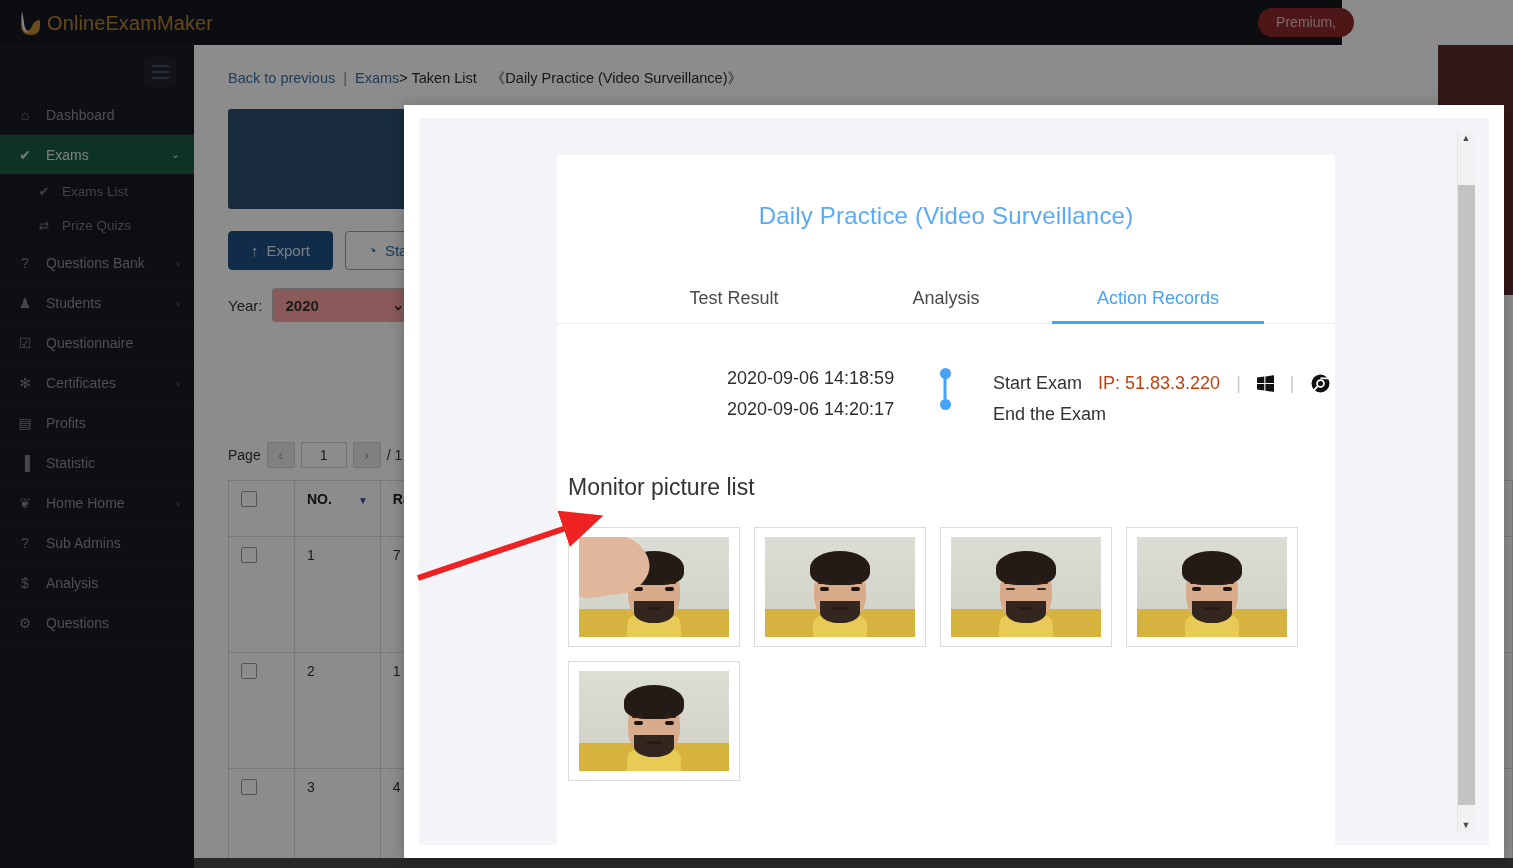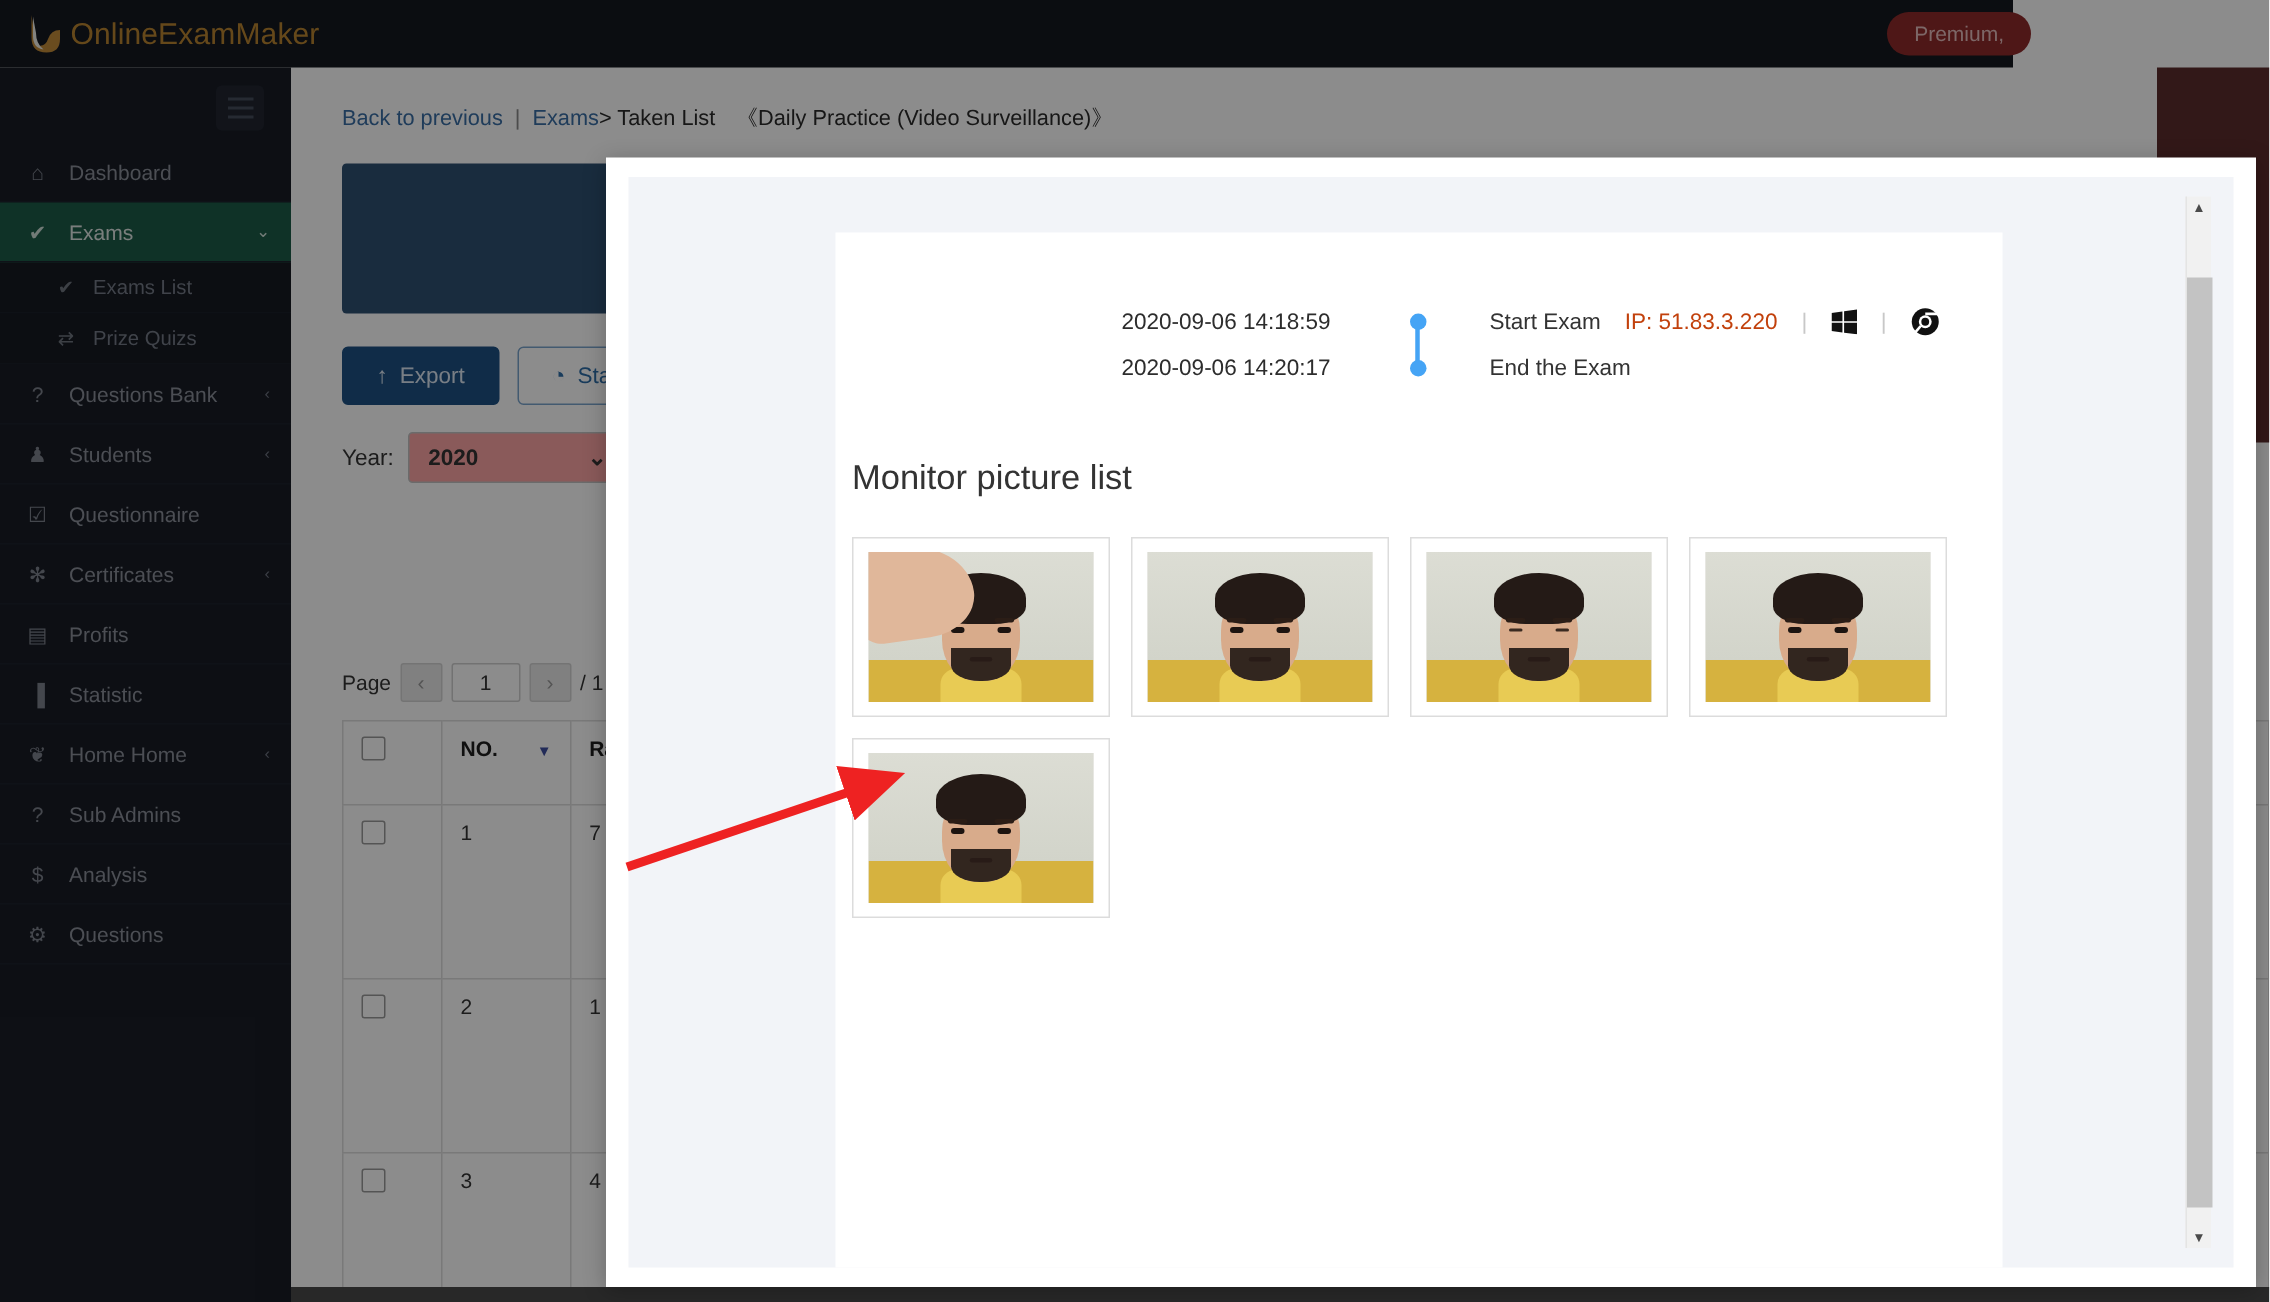--- a/index.html
+++ b/index.html
@@ -140,21 +140,21 @@
     font-size: 18px; color: #4a4a4a; padding: 8px 0 14px 0;
     width: 212px; text-align: center; position: relative;
   }
   .tab.active { color: #45a4f5; }
   .tab.active::after {
     content: ""; position: absolute; left: 0; right: 0; bottom: -1px;
     height: 3px; background: #45a4f5;
   }
 
   .timeline { margin: 44px 0 0 0; padding-left: 170px; }
-  .tl-row { display: flex; align-items: center; height: 31px; font-size: 15px; color: #333; gap: 28px; }
+  .tl-row { display: flex; height: 31px; font-size: 18px; color: #333; gap: 28px; }
   .tl-time { width: 178px; text-align: right; padding-right: 18px; color: #2d2d2d; white-space: nowrap; }
   .tl-dotwrap { position: relative; width: 24px; display: flex; justify-content: center; }
   .tl-dot { width: 11px; height: 11px; border-radius: 50%; background: #45a4f5; position: relative; z-index: 2; }
   .tl-line { position: absolute; left: 50%; transform: translateX(-50%); top: 10px; width: 3px; height: 31px; background: #45a4f5; z-index: 1; }
   .tl-text { padding-left: 8px; display: flex; align-items: center; gap: 16px; white-space: nowrap; }
   .tl-ip { color: #c2410c; }
   .tl-div { color: #c8c8c8; }
   .os-ico, .br-ico { display: inline-flex; align-items: center; }
 
   .mon-title { font-size: 23px; color: #333; margin: 44px 0 0 11px; font-weight: normal; }
@@ -377,21 +377,27 @@
     <div class="nav-item">
       <span class="ico">⚙</span>
       <span class="lbl">Questions</span>
     </div>
   </div>
 
   <div class="modal">
     <div class="modal-body">
 
       <div class="card">
-
+        <div class="card-title">Daily Practice (Video Surveillance)</div>
+
+        <div class="tabs">
+          <div class="tab">Test Result</div>
+          <div class="tab">Analysis</div>
+          <div class="tab active">Action Records</div>
+        </div>
 
         <div class="timeline">
           <div class="tl-row">
             <div class="tl-time">2020-09-06 14:18:59</div>
             <div class="tl-dotwrap">
               <span class="tl-line"></span>
               <span class="tl-dot"></span>
             </div>
             <div class="tl-text">
               <span>Start Exam</span>

